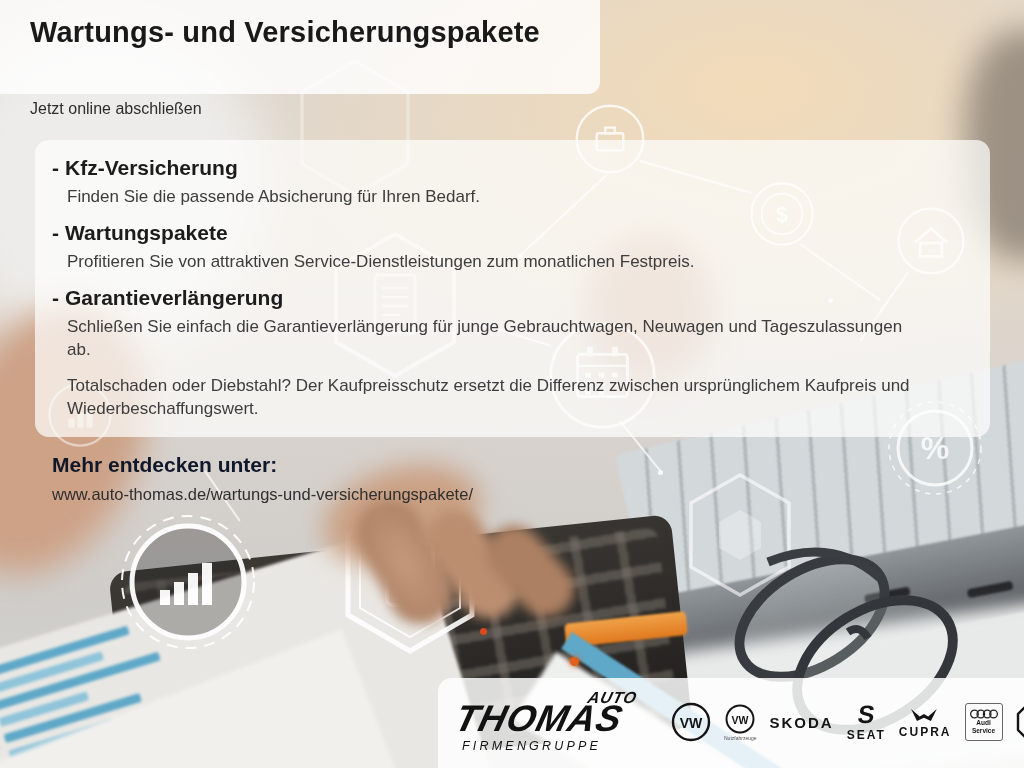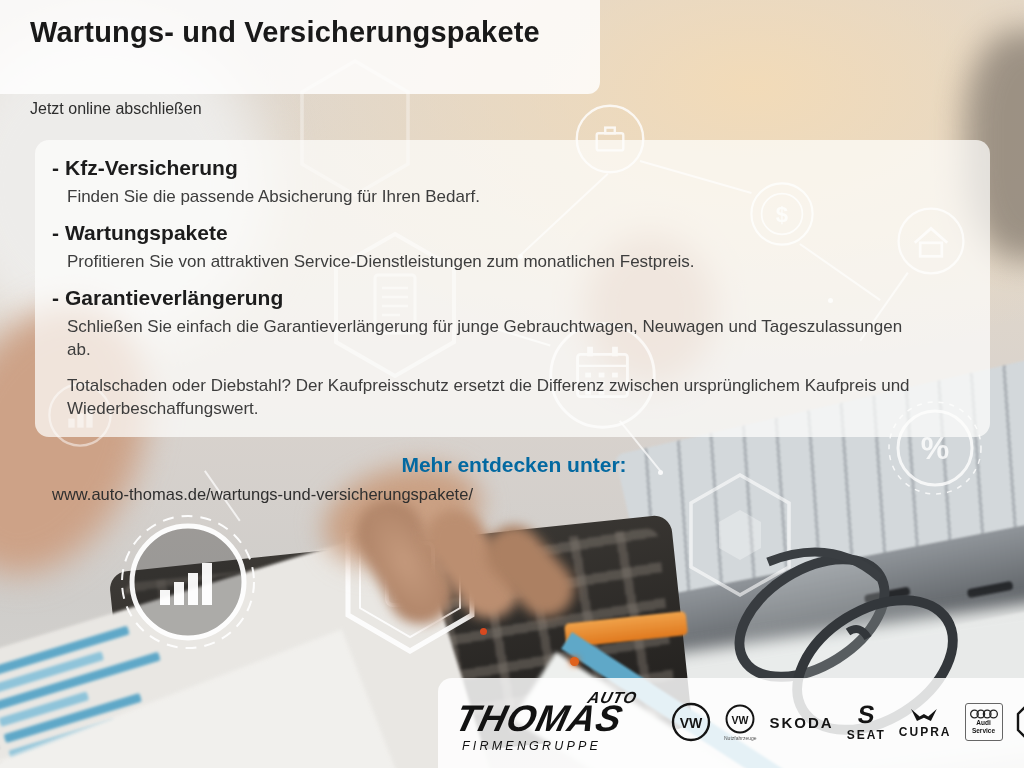--- a/index.html
+++ b/index.html
@@ -55,21 +55,21 @@
   .card-header{left:-16px;top:-16px;width:616px;height:110px;background:rgba(255,255,255,.82);}
   .h-title{position:absolute;left:46px;top:32px;font-size:29px;font-weight:bold;color:#191919;letter-spacing:.2px;}
   .h-sub{position:absolute;left:46px;top:72px;font-size:16px;color:#2d2d2d;margin-top:44px;}
   .card-main{left:35px;top:140px;width:955px;height:297px;background:rgba(253,253,252,.72);border-radius:14px;
     padding:0;box-sizing:border-box;}
   .main-inner{position:absolute;left:17px;top:16px;right:14px;color:#3d3d3d;}
   .pkg{margin-bottom:13px;}
   .pkg-title{font-size:21px;font-weight:bold;color:#1c1c1c;margin-bottom:5px;}
   .pkg-title .dash{margin-right:6px;}
   .pkg-desc{margin-left:15px;font-size:17px;line-height:23px;max-width:845px;}
-  .discover-label{margin-top:33px;font-size:21px;font-weight:bold;color:#0369a1;text-align:center;}
+  .discover-label{margin-top:33px;font-size:21px;font-weight:bold;color:#0f172a;}
   .discover-url{margin-top:8px;font-size:16.5px;color:#2f2f2f;}
   
   .deco{z-index:3;}
   .net-line{z-index:3;height:1.6px;background:rgba(255,255,255,.7);transform-origin:left center;}
   .net-dot{z-index:3;width:5px;height:5px;border-radius:50%;background:rgba(255,255,255,.85);}
   
   .footer{left:438px;top:678px;width:600px;height:100px;background:rgba(255,255,255,.84);
     border-radius:14px 0 0 0;z-index:9;}
   .thomas{position:absolute;left:18px;top:14px;width:215px;height:66px;color:#121212;}
   .t-auto{position:absolute;left:132px;top:-3px;font-size:16px;font-weight:900;font-style:italic;transform:skewX(-14deg);letter-spacing:1px;}

